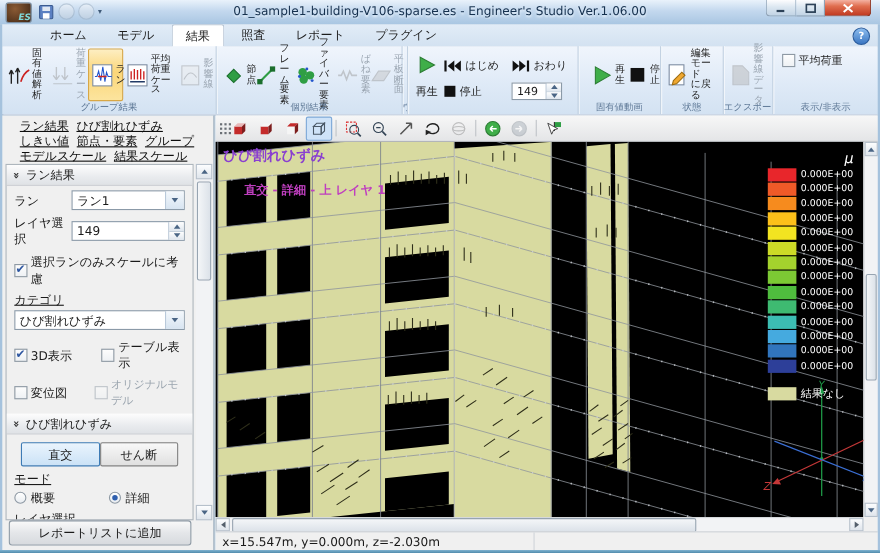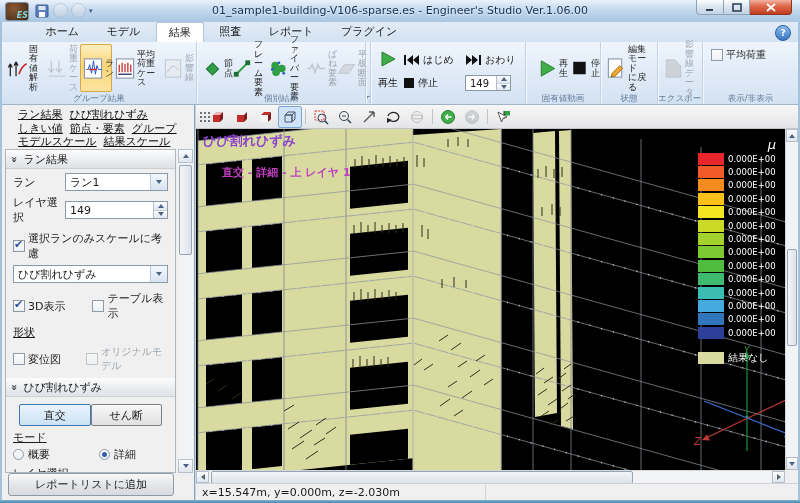--- a/index.html
+++ b/index.html
@@ -363,39 +363,39 @@
             <i>
               <span class="tri-d"></span>
             </i>
           </span>
       </span>
     </div>
     <div class="prow" style="margin-top:6px">
       <span class="cb on"></span>
       <span style="margin-left:3px">選択ランのみスケールに考慮</span>
     </div>
+    <div class="ulab">カテゴリ</div>
     <div class="prow" style="margin-top:2px">
       <span class="combo">
         <span>ひび割れひずみ</span>
         <span class="drop">
             <span class="tri-d"></span>
           </span>
       </span>
     </div>
     <div class="prow" style="margin-top:8px">
       <span style="display:flex;align-items:center;width:86px">
           <span class="cb on"></span>
           <span style="margin-left:3px">3D表示</span>
         </span>
       <span style="display:flex;align-items:center">
           <span class="cb"></span>
           <span style="margin-left:3px">テーブル表示</span>
         </span>
     </div>
-    <div class="ulab">形状</div>
     <div class="prow" style="margin-top:5px">
       <span style="display:flex;align-items:center;width:86px">
           <span class="cb"></span>
           <span style="margin-left:3px">変位図</span>
         </span>
       <span style="display:flex;align-items:center" class="dimtext">
           <span class="cb" style="opacity:.5"></span>
           <span style="margin-left:3px;font-size:10px">オリジナルモデル</span>
         </span>
     </div>

